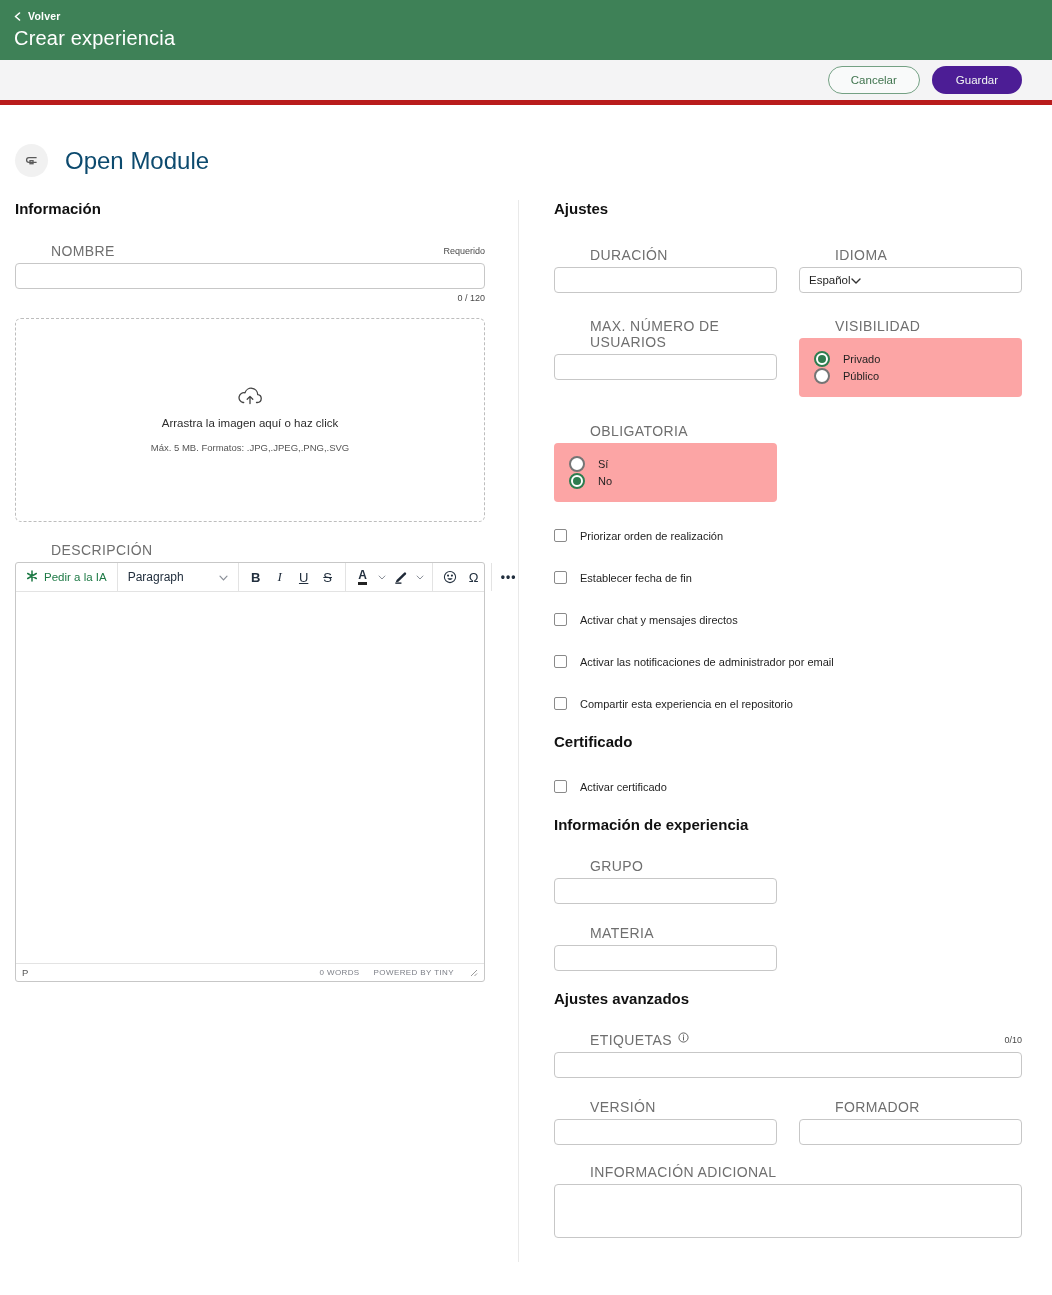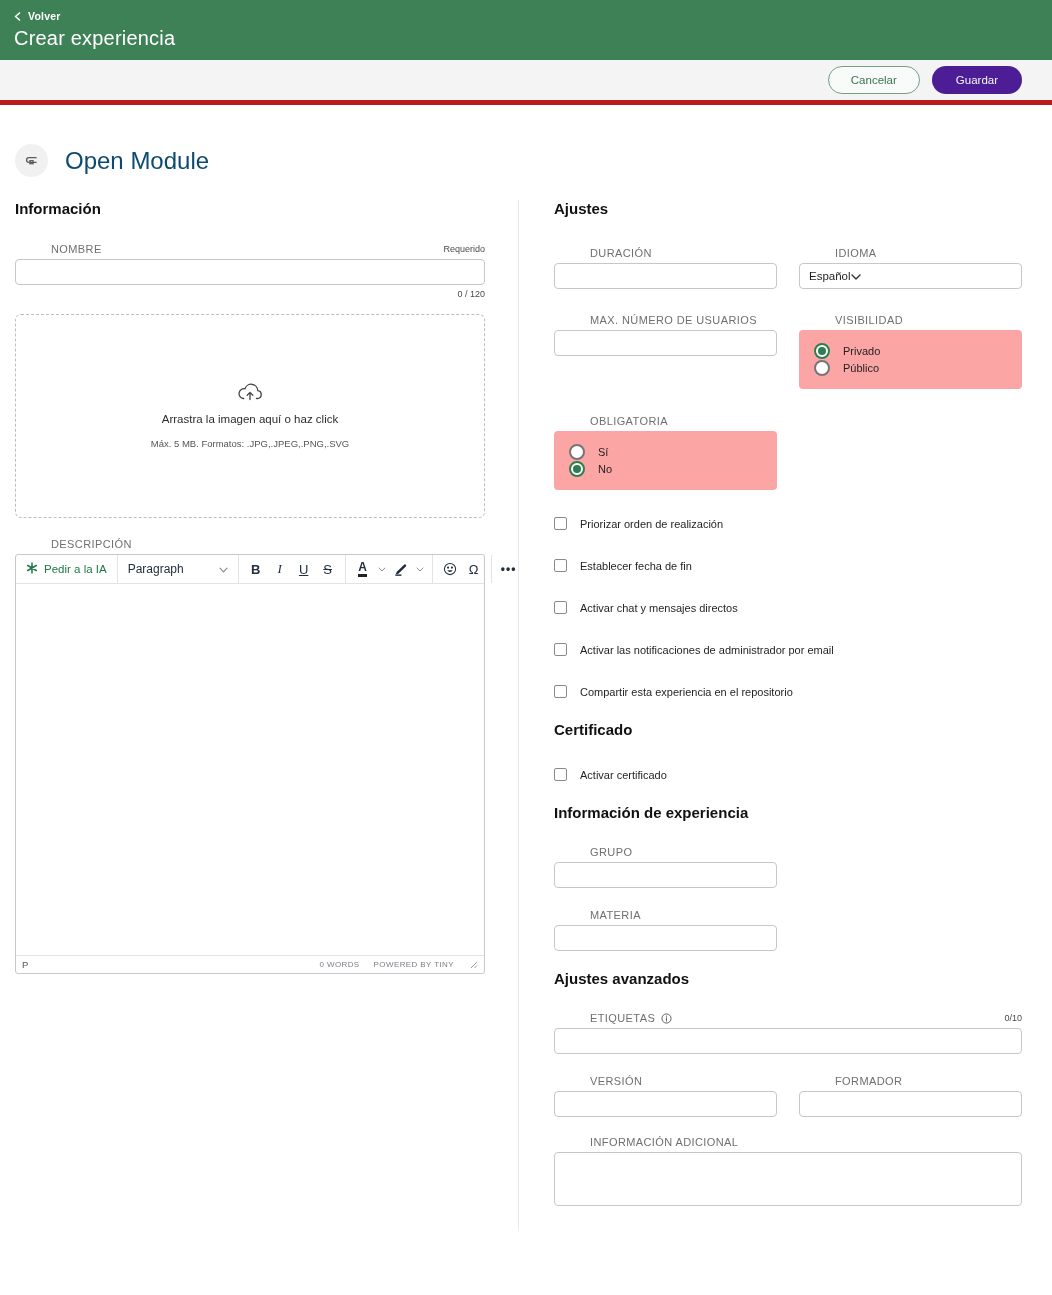--- a/index.html
+++ b/index.html
@@ -81,21 +81,21 @@
     width: 504px;
     border-left: 1px solid #e9e9e9;
     padding-left: 35px;
     padding-bottom: 20px;
   }
   .col-right-inner { width: 468px; }
 
   h2.section-title { font-size: 15px; font-weight: 700; color: #111; }
 
   .field-label {
-    font-size: 11px; color: #6f6f6f; letter-spacing: .4px;
+    font-size: 14px; color: #6f6f6f; letter-spacing: .4px;
     display: block;
     padding-left: 36px;
   }
   .label-row {
     display: flex; justify-content: space-between; align-items: center;
     margin-bottom: 4px;
   }
   .hint-text { font-size: 9px; color: #4a4a4a; }
   .counter-text { font-size: 9px; color: #4a4a4a; }
 
@@ -225,21 +225,21 @@
   }
   .check-label { font-size: 11px; color: #1f1f1f; }
 
   .mt-26 { margin-top: 26px; }
   .mt-25 { margin-top: 25px; }
   .mt-23 { margin-top: 23px; }
   .mt-30 { margin-top: 30px; }
   .mt-21 { margin-top: 21px; }
   .mt-19 { margin-top: 19px; }
 
-  .label-with-icon { display: flex; align-items: center; gap: 6px; }
+  .label-with-icon { display: flex; gap: 6px; }
   .info-icon { color: #555; display: flex; }
 </style>
 </head>
 <body>
 
 <div class="app-header">
   <div class="back-row">
     <span>
       <svg width="7" height="9" viewBox="0 0 7 9" fill="none">
           <path d="M5.5 1 L1.5 4.5 L5.5 8" stroke="#fff" stroke-width="1.6" stroke-linecap="round" stroke-linejoin="round"></path>

